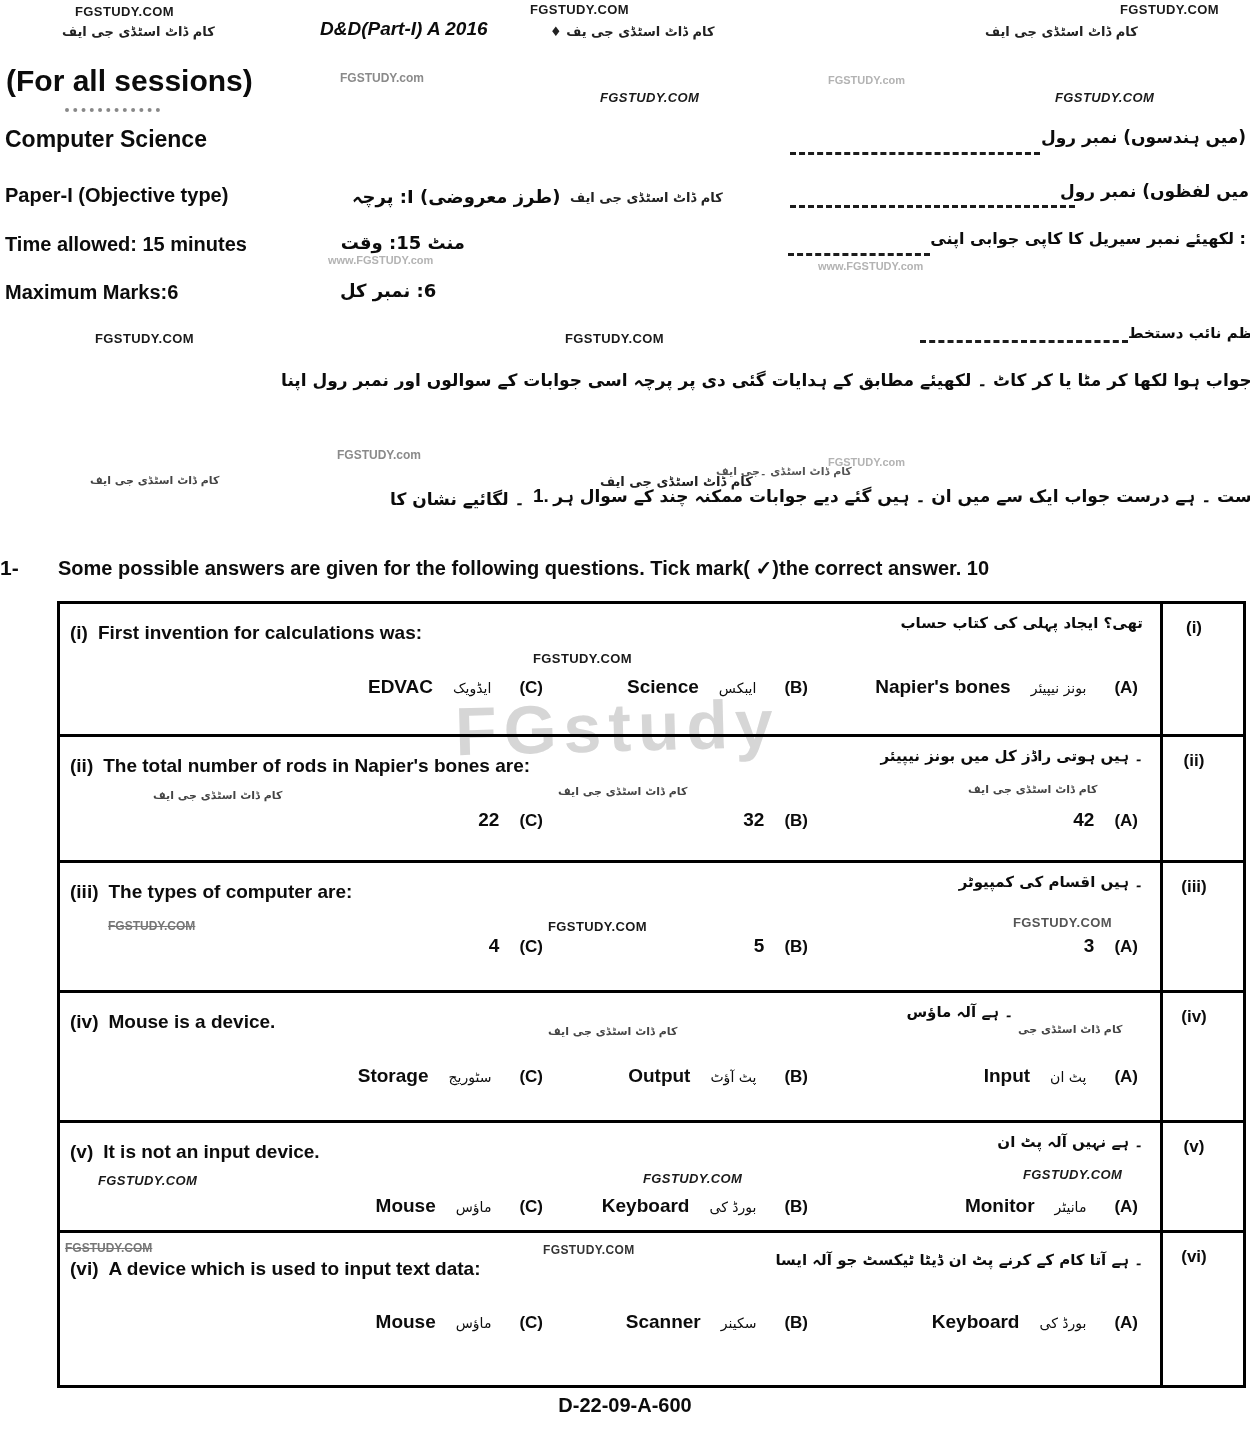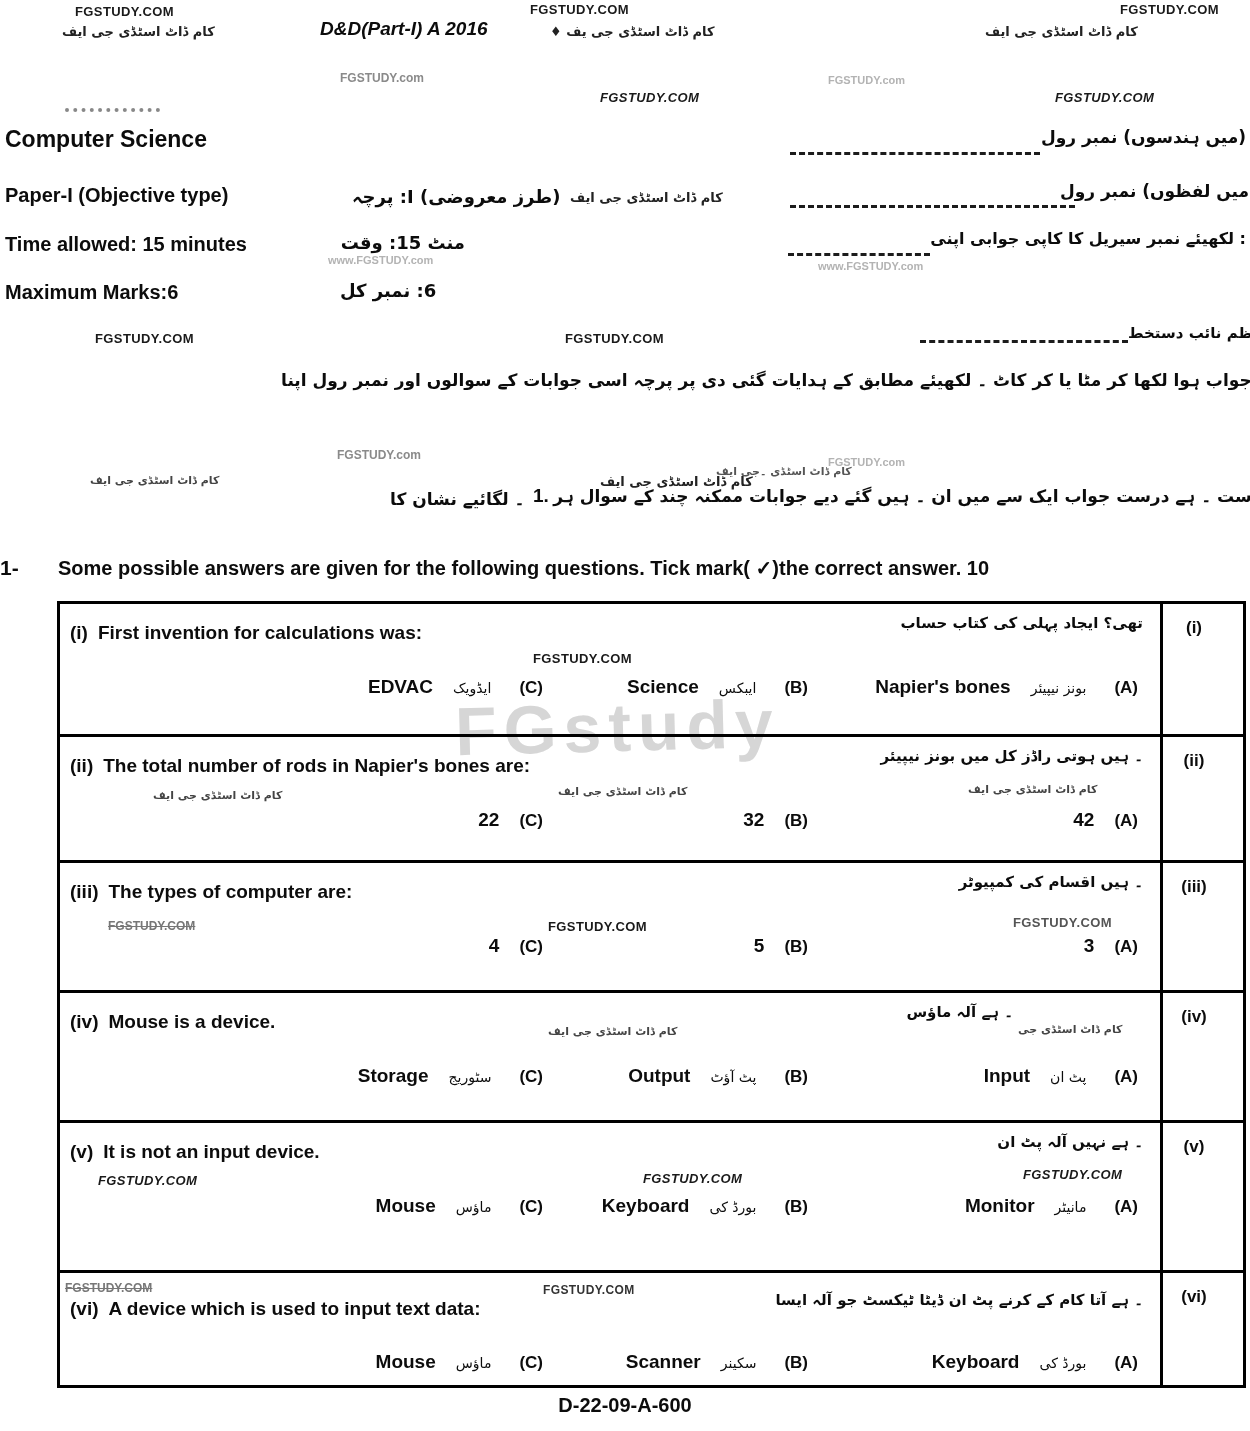--- a/index.html
+++ b/index.html
@@ -52,20 +52,21 @@
 <div id="page">
 
   <div class="abs wm" style="left:75px;top:4px;">FGSTUDY.COM</div>
   <div class="abs uwm ur" style="left:62px;top:24px;">ایف ‎جی ‎اسٹڈی ‎ڈاٹ ‎کام</div>
   <div class="abs" style="left:320px;top:18px;font:bold italic 19px 'Liberation Sans',sans-serif;">D&amp;D(Part-I) A 2016</div>
   <div class="abs wm" style="left:530px;top:2px;">FGSTUDY.COM</div>
   <div class="abs uwm ur" style="left:550px;top:24px;">♦ ‎یف ‎جی ‎اسٹڈی ‎ڈاٹ ‎کام</div>
   <div class="abs wm" style="left:1120px;top:2px;">FGSTUDY.COM</div>
   <div class="abs uwm ur" style="left:985px;top:24px;">ایف ‎جی ‎اسٹڈی ‎ڈاٹ ‎کام</div>
 
+  <div class="abs" style="left:6px;top:64px;font:bold 30px 'Liberation Sans',sans-serif;">(For all sessions)</div>
   <div class="abs smudge" style="left:65px;top:108px;width:95px;"></div>
   <div class="abs wmg" style="left:340px;top:71px;">FGSTUDY.com</div>
   <div class="abs wm wmi" style="left:600px;top:90px;">FGSTUDY.COM</div>
   <div class="abs wmg2" style="left:828px;top:74px;">FGSTUDY.com</div>
   <div class="abs wm wmi" style="left:1055px;top:90px;">FGSTUDY.COM</div>
 
   <div class="abs" style="left:5px;top:126px;font:bold 23px 'Liberation Sans',sans-serif;">Computer Science</div>
   <div class="abs hd-en" style="left:5px;top:184px;">Paper-I (Objective type)</div>
   <div class="abs hd-en" style="left:5px;top:233px;">Time allowed: 15 minutes</div>
   <div class="abs hd-en" style="left:5px;top:281px;">Maximum Marks:6</div>
@@ -180,21 +181,21 @@
         <span class="oen">Storage</span><span class="our ur">سٹوریج</span><span class="olt">(C)</span>
       </div>
       <div class="opt opt-b">
         <span class="oen">Output</span><span class="our ur">آؤٹ ‎پٹ</span><span class="olt">(B)</span>
       </div>
       <div class="opt opt-a">
         <span class="oen">Input</span><span class="our ur">ان ‎پٹ</span><span class="olt">(A)</span>
       </div>
     </div>
 
-    <div class="row" style="height:150px;">
+    <div class="row" style="height:110px;">
       <div class="qen">
         <span class="qn">(v)</span><span>It is not an input device.</span>
       </div>
       <div class="rwm wm wmi" style="left:38px;top:50px;">FGSTUDY.COM</div>
       <div class="rwm wm wmi" style="left:583px;top:48px;">FGSTUDY.COM</div>
       <div class="rwm wm wmi" style="left:963px;top:44px;">FGSTUDY.COM</div>
       <div class="qur ur">ان ‎پٹ ‎آلہ ‎نہیں ‎ہے ‎۔</div>
       <div class="rnum">(v)</div>
       <div class="opt opt-c">
         <span class="oen">Mouse</span><span class="our ur">ماؤس</span><span class="olt">(C)</span>

